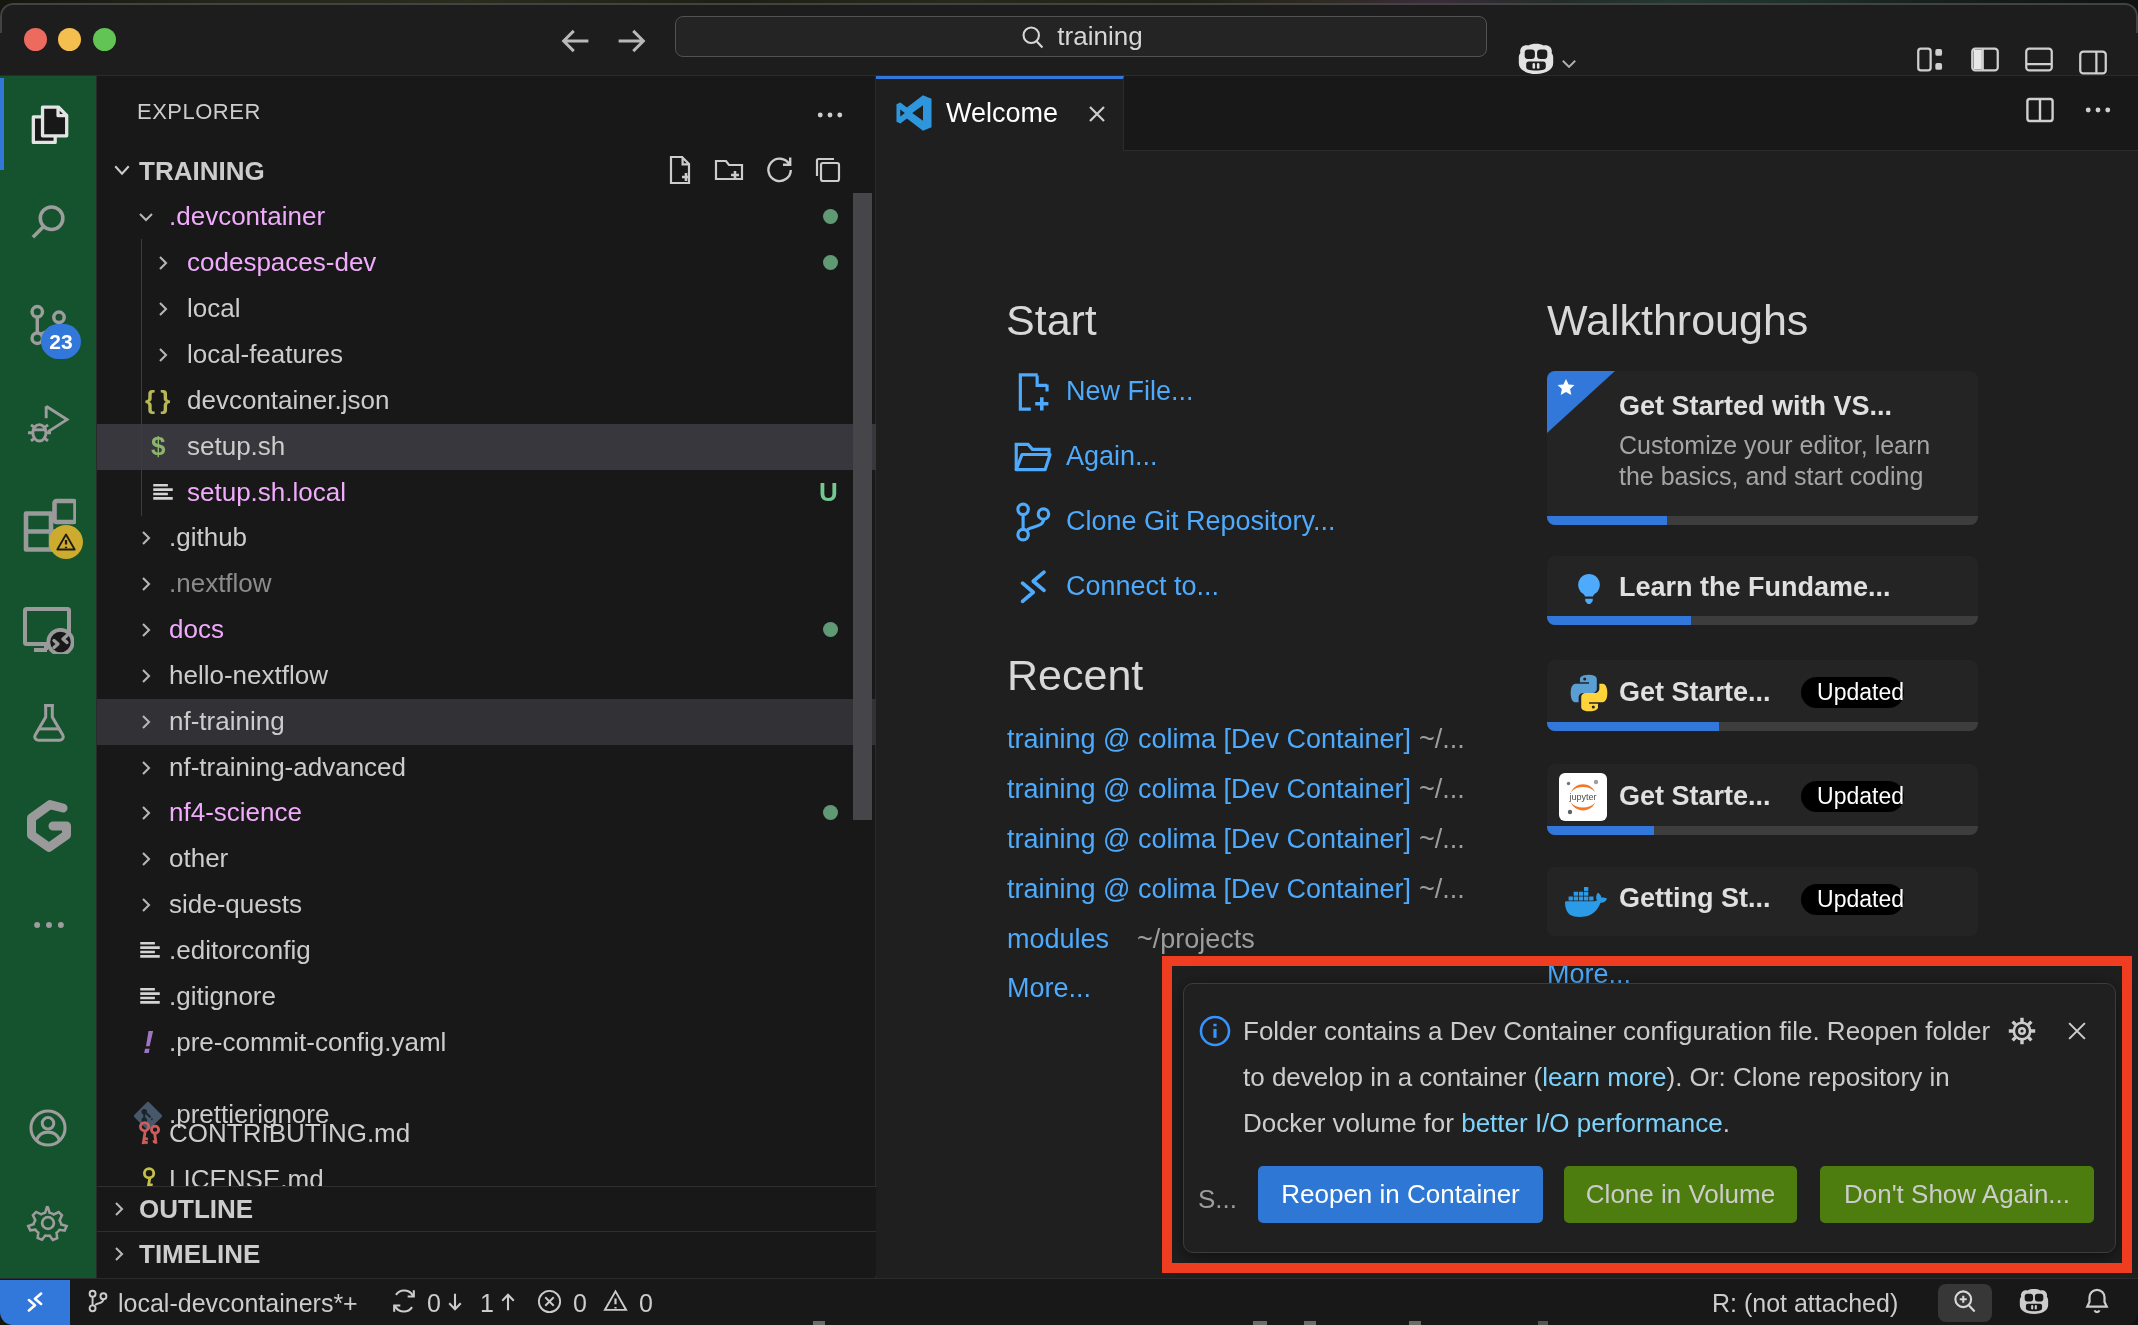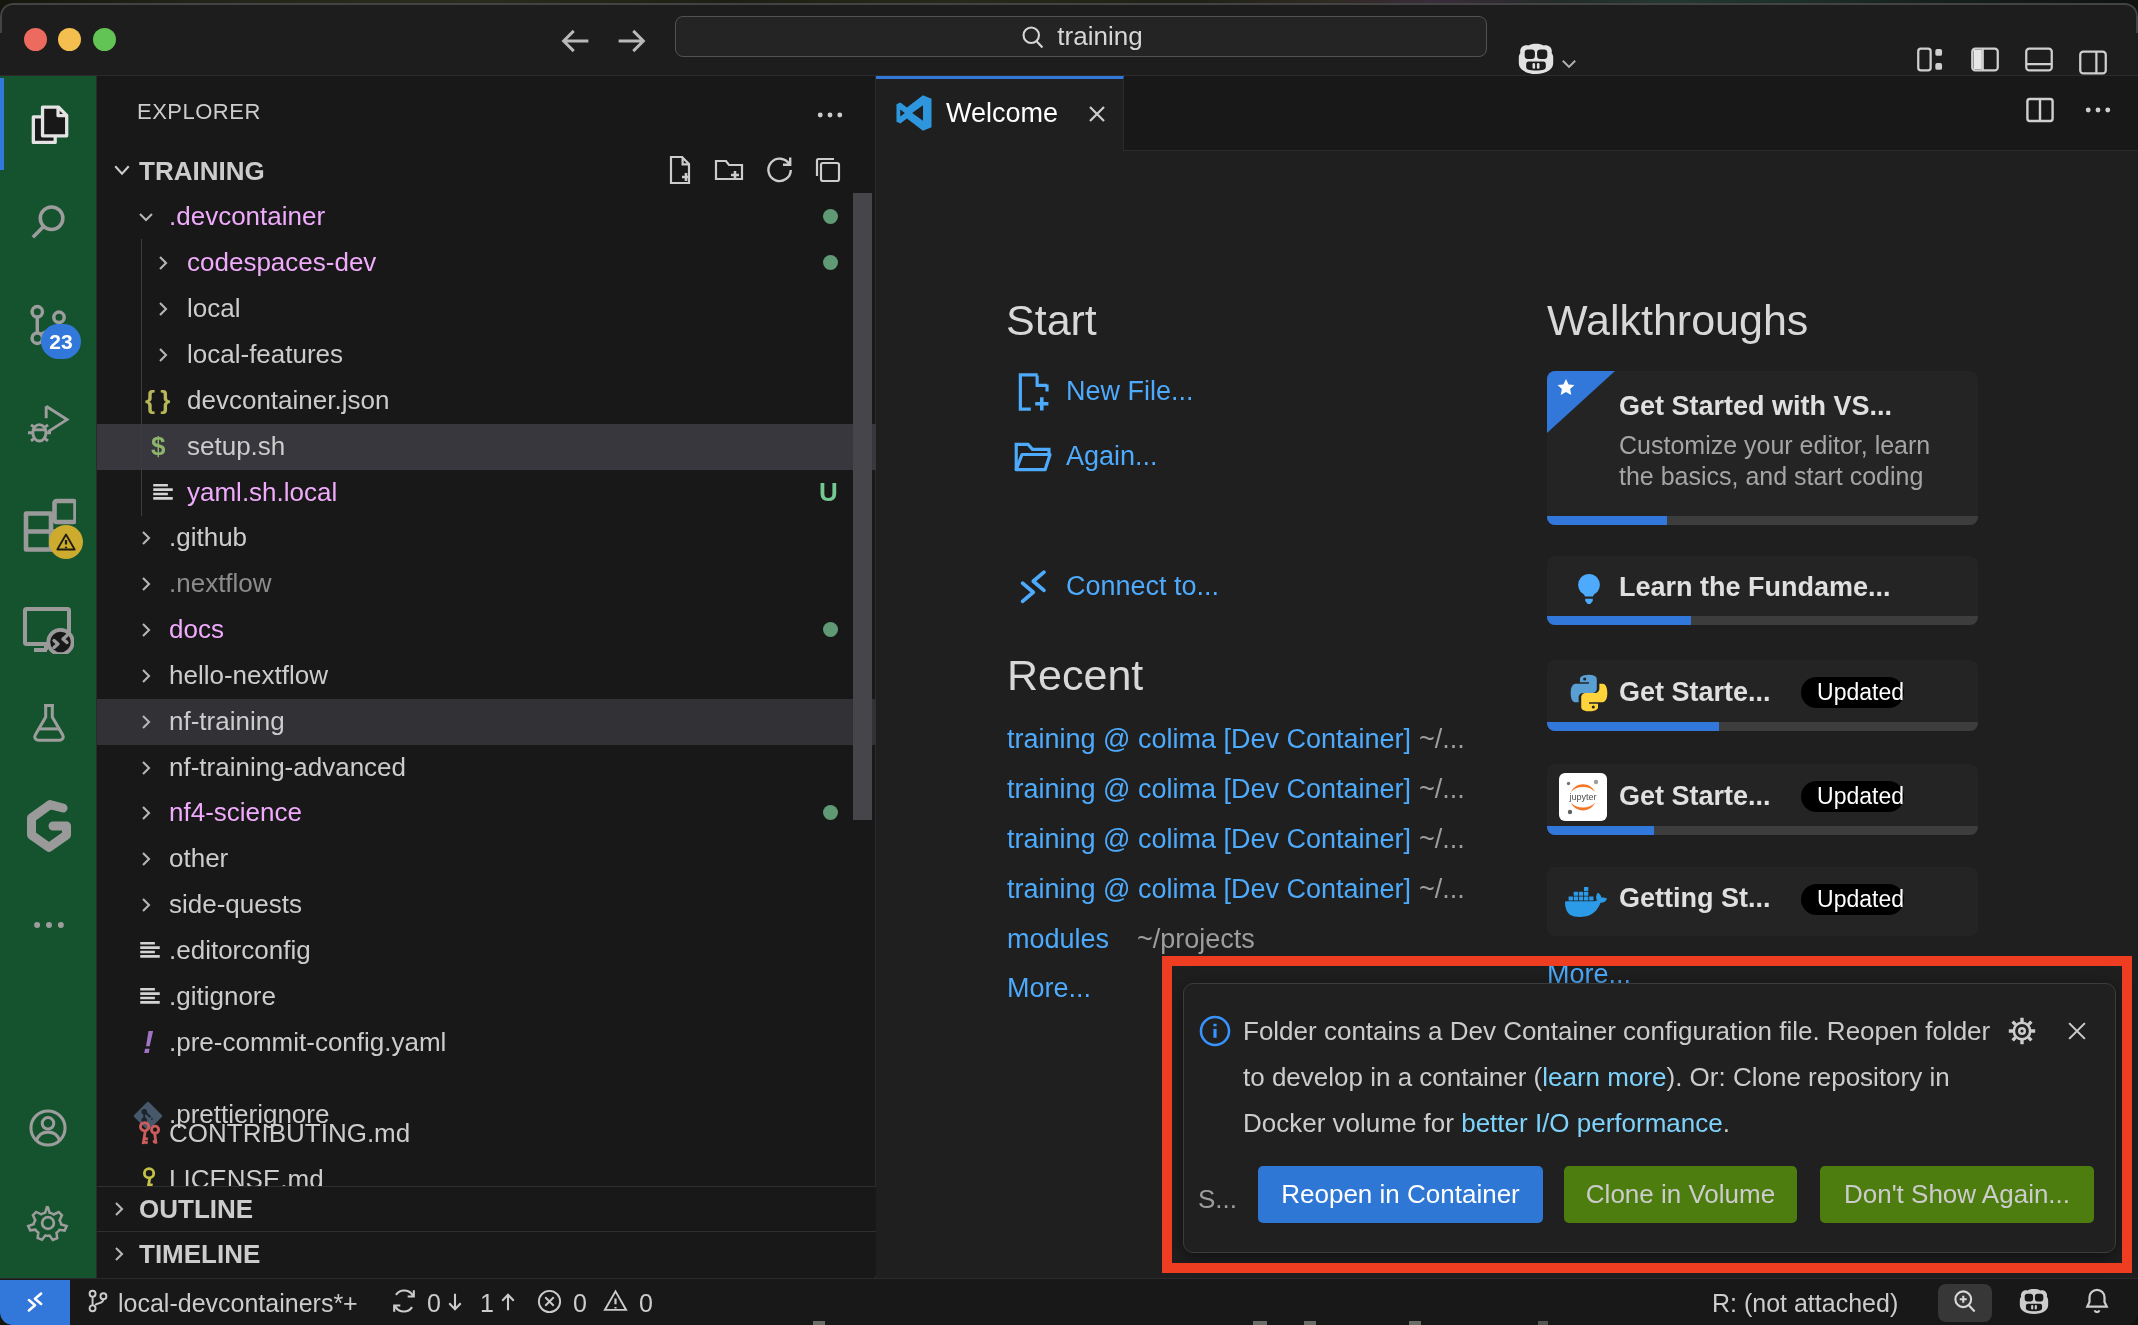--- a/index.html
+++ b/index.html
@@ -255,21 +255,21 @@
         <span class="lbl" style="left:90px">devcontainer.json</span>
       </div>
     <div class="trow" style="top:348px;background:#37373d;">
         <span class="ficon" style="left:54px;color:#8db46d;font-weight:700;">$</span>
         <span class="lbl" style="left:90px">setup.sh</span>
       </div>
     <div class="trow" style="top:394px">
         <svg class="flines" style="left:53px" viewBox="0 0 16 16">
           <path d="M2 3.2h9M2 5.9h12M2 8.6h9M2 11.3h12" stroke="#d4d4d4"></path>
         </svg>
-        <span class="lbl grn" style="left:90px">yaml.sh.local</span>
+        <span class="lbl grn" style="left:90px">setup.sh.local</span>
         <span class="ubadge">U</span>
       </div>
     <div class="trow" style="top:439px">
         <svg class="chev" style="left:37px" viewBox="0 0 16 16">
           <path d="m6 4 4 4-4 4"></path>
         </svg>
         <span class="lbl" style="left:72px">.github</span>
       </div>
     <div class="trow" style="top:485px">
         <svg class="chev" style="left:37px" viewBox="0 0 16 16">
@@ -412,20 +412,29 @@
           <path d="M11.2 9.9v4.8M8.8 12.3h4.8" stroke-width="1.3"></path>
         </svg>
         <span style="left:190px;">New File...</span>
       </div>
     <div class="startlink" style="top:359px;">
         <svg class="slicon" viewBox="0 0 16 16">
           <path d="M1.9 12.6V3.4h4.3l1.6 1.8h6v1.9"></path>
           <path d="M4 7.1h10.2l-1.8 5.5H1.9Z" stroke-linejoin="round"></path>
         </svg>
         <span style="left:190px;">Again...</span>
+      </div>
+    <div class="startlink" style="top:424px;">
+        <svg class="slicon" viewBox="0 0 16 16">
+          <circle cx="4.4" cy="3.4" r="1.9"></circle>
+          <circle cx="11.8" cy="5.1" r="1.9"></circle>
+          <circle cx="4.4" cy="12.6" r="1.9"></circle>
+          <path d="M4.4 5.4v5.2M11.8 7.1c0 2.6-4 2.4-5.9 3.7"></path>
+        </svg>
+        <span style="left:190px;">Clone Git Repository...</span>
       </div>
     <div class="startlink" style="top:489px;">
         <svg class="slicon" viewBox="0 0 16 16" stroke-linecap="round" stroke-linejoin="round">
           <path d="M4.2 6.6 8.1 9.9l-3.9 3.3" stroke-width="1.35"></path>
           <path d="M12 2.6 8.1 5.9 12 9.2" stroke-width="1.35"></path>
         </svg>
         <span style="left:190px;">Connect to...</span>
       </div>
     <div class="h1" style="left:131px;top:575px;">Recent</div>
     <div class="reclink" style="top:648px;"><a>training @ colima [Dev Container]</a><span style="left:412px;">~/...</span></div>

